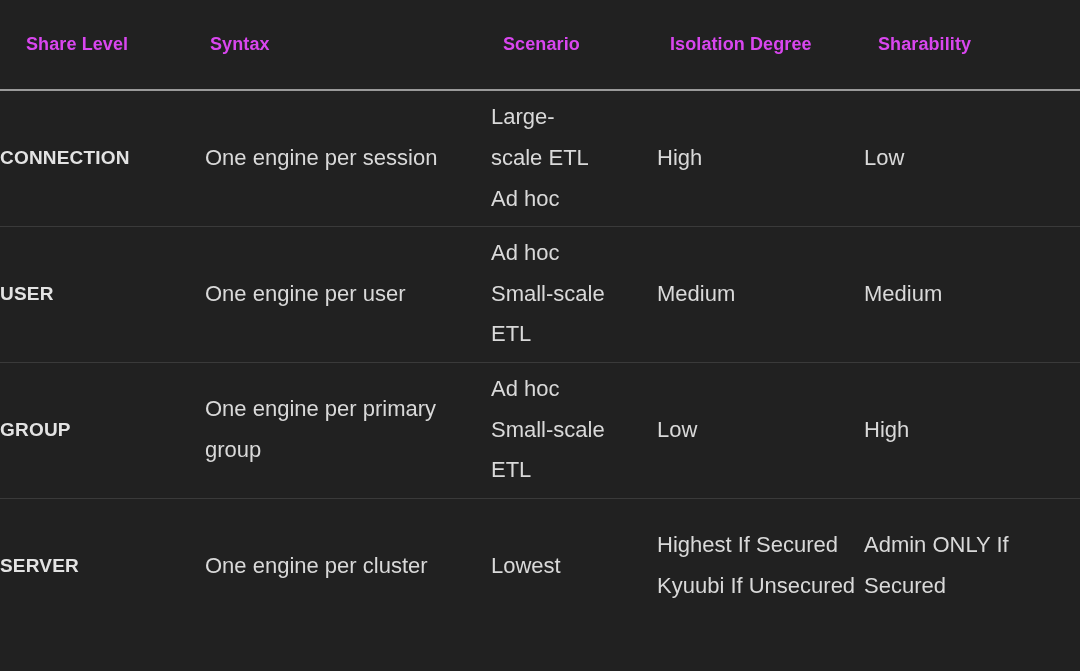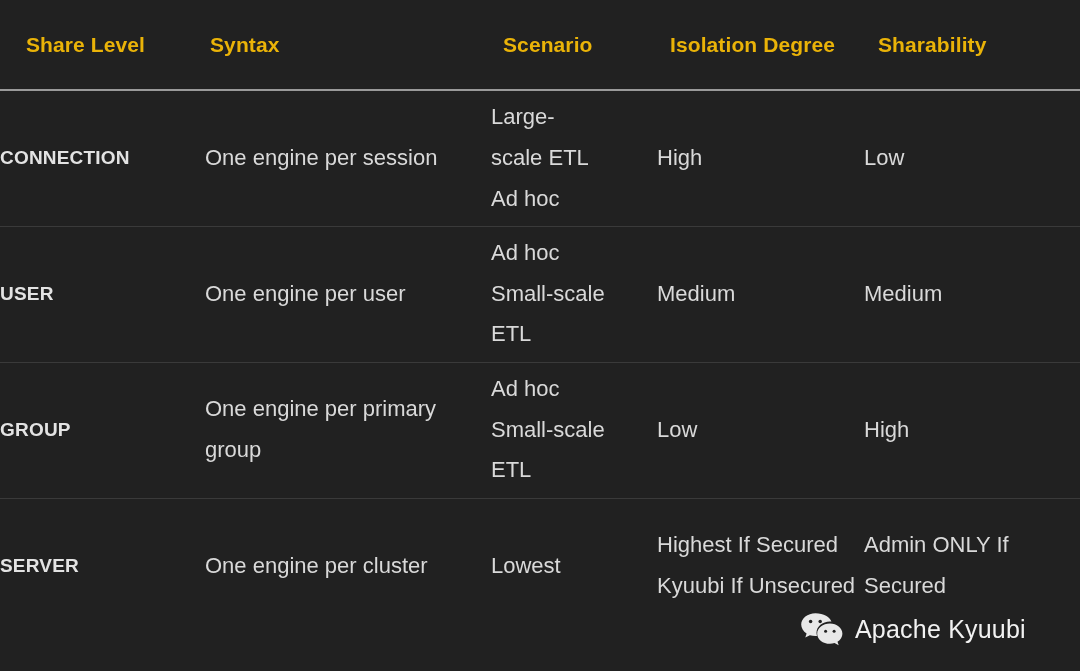--- a/index.html
+++ b/index.html
@@ -38,24 +38,24 @@
 
   
   col.c1 { width: 205px; }
   col.c2 { width: 286px; }
   col.c3 { width: 166px; }
   col.c4 { width: 207px; }
   col.c5 { width: 216px; }
 
   thead th {
     height: 90px;
-    font-size: 21px;
+    font-size: 18px;
     font-weight: bold;
     line-height: 1.33;
-    color: #eab308;
+    color: #d946ef;
     letter-spacing: 0.1px;
     padding-right: 24px;
     box-sizing: border-box;
   }
   thead tr {
     border-bottom: 2px solid #9a9a9a;
   }
   thead th.first-col { padding-left: 26px; }
   thead th.col-syntax { padding-left: 5px; margin-left: 24px; }
   thead th.col-scenario { padding-left: 12px; }
@@ -191,31 +191,14 @@
             <span>Lowest</span>
           </span>
         </td>
         <td class="isolation">Highest If Secured Kyuubi If Unsecured</td>
         <td class="sharability">Admin ONLY If Secured</td>
       </tr>
 
     </tbody>
   </table>
 
-  <div class="watermark">
-    <span class="wechat-logo">
-      <svg width="46" height="34" viewBox="0 0 46 34" xmlns="http://www.w3.org/2000/svg">
-        <g fill="#e8e8e8">
-          <path d="M15.5 1.2C7.6 1.2 1.2 6.3 1.2 12.6c0 3.6 2.1 6.8 5.4 8.9l-1.3 4.1 4.6-2.4c1.7.5 3.6.8 5.6.8.5 0 1 0 1.5-.1-.3-1-.5-2-.5-3.1 0-6.2 6-11.2 13.4-11.2.5 0 1 0 1.5.1C30.2 4.9 23.6 1.2 15.5 1.2z"></path>
-          <path d="M29.9 11.6c-7 0-12.7 4.5-12.7 10.1 0 5.6 5.7 10.1 12.7 10.1 1.6 0 3.2-.2 4.6-.7l4.2 2.2-1.2-3.6c3-1.9 4.9-4.8 4.9-8 0-5.6-5.6-10.1-12.5-10.1z"></path>
-        </g>
-        <g fill="#212121">
-          <circle cx="10.6" cy="9.5" r="1.75"></circle>
-          <circle cx="20.2" cy="9.5" r="1.75"></circle>
-          <circle cx="25.6" cy="19.3" r="1.5"></circle>
-          <circle cx="34.1" cy="19.3" r="1.5"></circle>
-        </g>
-      </svg>
-    </span>
-    <span class="watermark-text">Apache Kyuubi</span>
-  </div>
 
 </div>
 
 </body></html>

